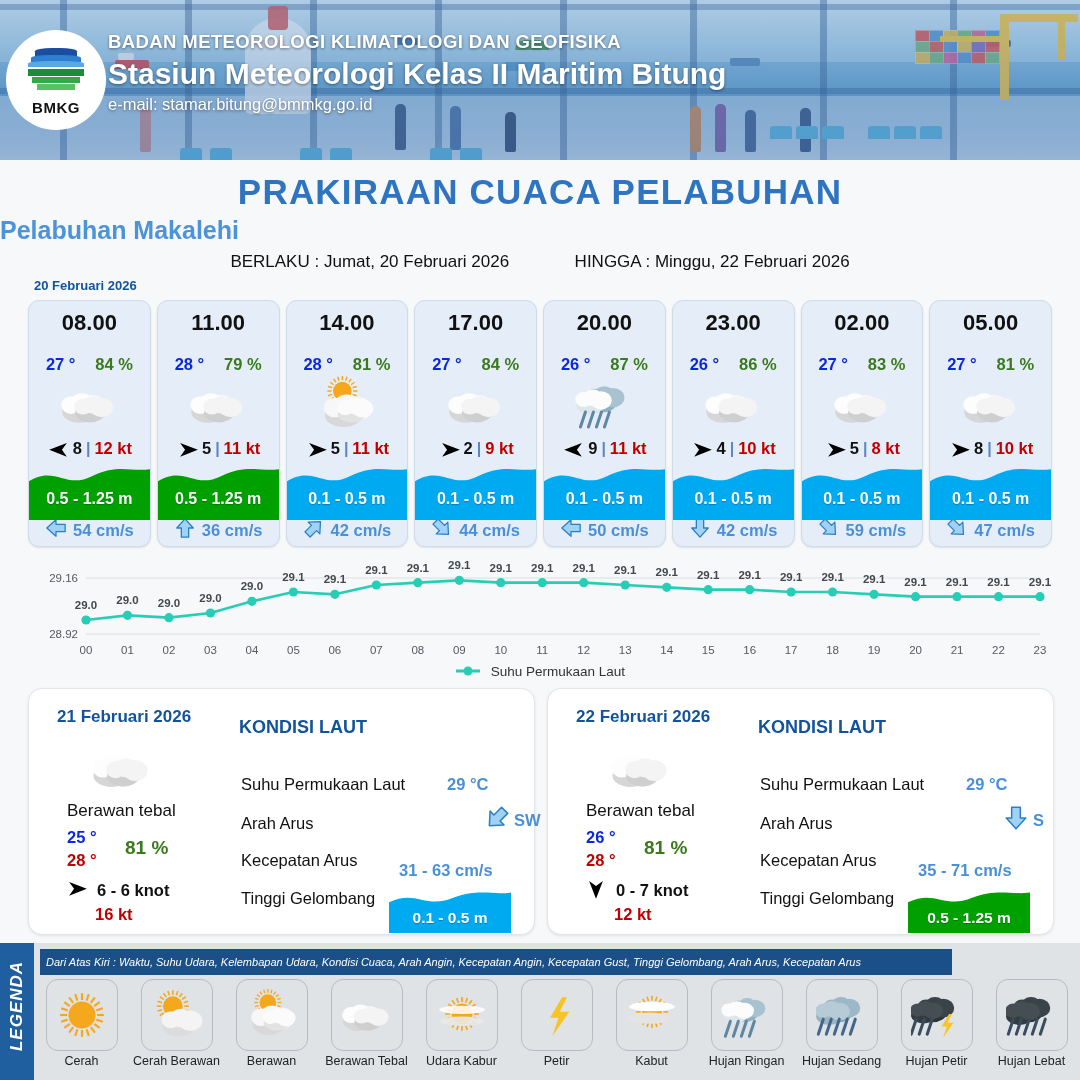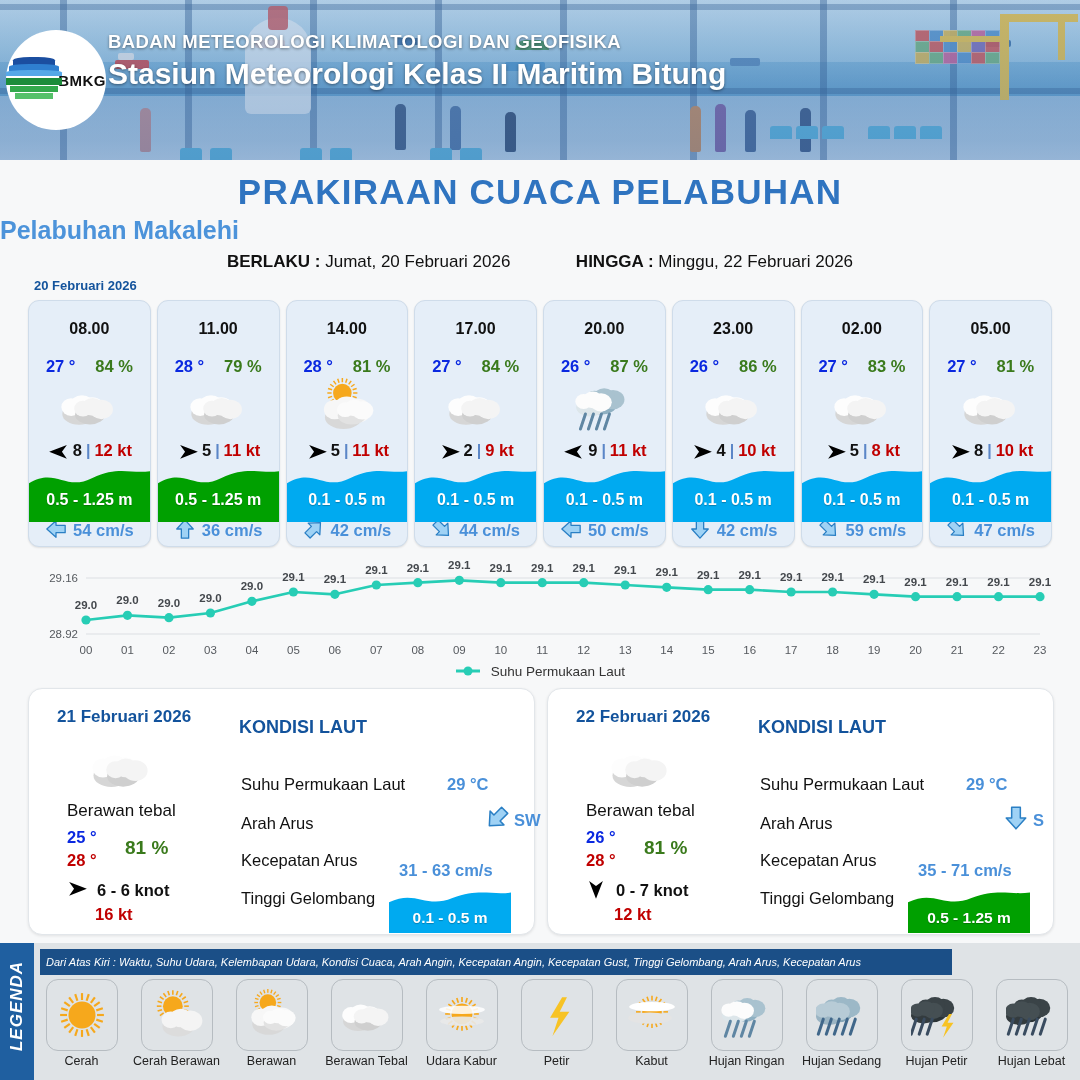--- a/index.html
+++ b/index.html
@@ -27,51 +27,51 @@
   .hdr-tint{position:absolute;inset:0;background:linear-gradient(180deg,rgba(102,150,200,.30),rgba(70,120,180,.42));}
   .crane{position:absolute;background:#f2c33c;}
   .ship{position:absolute;border-radius:2px;}
   .cont{position:absolute;width:13px;height:10px;border:1px solid rgba(255,255,255,.35);}
   .chair{position:absolute;width:22px;height:13px;background:#57b6dd;border-radius:3px 3px 0 0;}
   .pers{position:absolute;width:11px;border-radius:5px 5px 2px 2px;}
 
   .logo{
     position:absolute;left:6px;top:30px;width:100px;height:100px;
     background:#fff;border-radius:50%;
-    display:flex;flex-direction:row;align-items:center;justify-content:center;
+    display:flex;flex-direction:column;align-items:center;justify-content:center;
   }
   .logo-marks{width:56px;height:52px;position:relative;margin-top:2px;}
   .lm{position:absolute;left:0;border-radius:40% 40% 0 0;}
   .logo-txt{font-size:15px;font-weight:bold;color:#111;letter-spacing:.5px;margin-top:1px;}
 
   .hdr-text{position:absolute;left:108px;top:30px;width:940px;color:#fff;
             text-shadow:0 1px 3px rgba(0,0,0,.45);}
   .h-line1{font-size:18.5px;font-weight:bold;letter-spacing:.4px;line-height:1.35;}
   .h-line2{font-size:30px;font-weight:bold;line-height:1.3;margin-top:-1px;}
   .h-line3{font-size:16.5px;line-height:1.45;margin-top:3px;font-weight:400;}
   .h-line4{font-size:16.5px;line-height:1.45;font-weight:400;}
 
   
   .title-main{position:absolute;left:0;top:172px;width:1080px;text-align:center;
      font-size:35px;font-weight:bold;color:#2f74c0;letter-spacing:1.2px;}
   .title-sub{position:absolute;left:0;top:216px;width:1080px;
      font-size:25px;font-weight:bold;color:#4c93da;}
   .valid-row{position:absolute;left:0;top:252px;width:1080px;text-align:center;font-size:17px;color:#111;}
-  .valid-row .lbl{font-weight:bold;}
+  .valid-row .lbl{font-weight:normal;}
   .valid-row .gap{display:inline-block;width:56px;}
 
   .daylabel{position:absolute;font-size:13px;font-weight:bold;color:#13539c;}
 
   
   .cards{position:absolute;left:28px;top:300px;width:1024px;height:245px;
          display:flex;gap:6px;}
   .card{width:122px;height:245px;background:#e5eef8;border:1px solid #cfdcea;
         border-radius:11px;overflow:hidden;position:relative;
         box-shadow:0 1px 2px rgba(0,0,0,.10);display:flex;flex-direction:column;}
-  .c-time{text-align:center;font-size:16px;font-weight:bold;color:#111;margin-top:19px;}
+  .c-time{text-align:center;font-size:22px;font-weight:bold;color:#111;margin-top:9px;}
   .c-th{display:flex;justify-content:space-around;align-items:baseline;margin-top:19px;padding:0 7px;}
   .c-temp{font-size:16.5px;font-weight:bold;color:#0a28e0;}
   .c-hum{font-size:16.5px;font-weight:bold;color:#3a7a1c;}
   .c-icon{height:62px;display:flex;align-items:center;justify-content:center;margin-top:2px;}
   .c-wind{display:flex;align-items:center;justify-content:center;gap:4px;margin-top:4px;height:24px;}
   .c-wdir{width:22px;height:18px;}
   .c-wspd{font-size:16.5px;font-weight:bold;color:#111;}
   .c-sep{color:#5b86c7;font-size:16px;font-weight:bold;}
   .c-gust{font-size:16.5px;font-weight:bold;color:#c00000;}
   .c-wave{position:relative;height:58px;margin-top:2px;}
@@ -205,20 +205,21 @@
       <div class="lm" style="top:23px;width:56px;height:7px;left:0;background:#1c8c3a;border-radius:0;"></div>
       <div class="lm" style="top:31px;width:48px;height:6px;left:4px;background:#33a94c;border-radius:0;"></div>
       <div class="lm" style="top:38px;width:38px;height:6px;left:9px;background:#55c169;border-radius:0;"></div>
     </div>
     <div class="logo-txt">BMKG</div>
   </div>
 
   <div class="hdr-text">
     <div class="h-line1">BADAN METEOROLOGI KLIMATOLOGI DAN GEOFISIKA</div>
     <div class="h-line2">Stasiun Meteorologi Kelas II Maritim Bitung</div>
+    <div class="h-line4">e-mail: stamar.bitung@bmmkg.go.id</div>
   </div>
 </div>
 
 <div class="title-main">PRAKIRAAN CUACA PELABUHAN</div>
 <div class="title-sub">Pelabuhan Makalehi</div>
 <div class="valid-row">
   <span class="lbl">BERLAKU :</span>
   <span>Jumat, 20 Februari 2026</span>
   <span class="gap"></span>
   <span class="lbl">HINGGA :</span>

